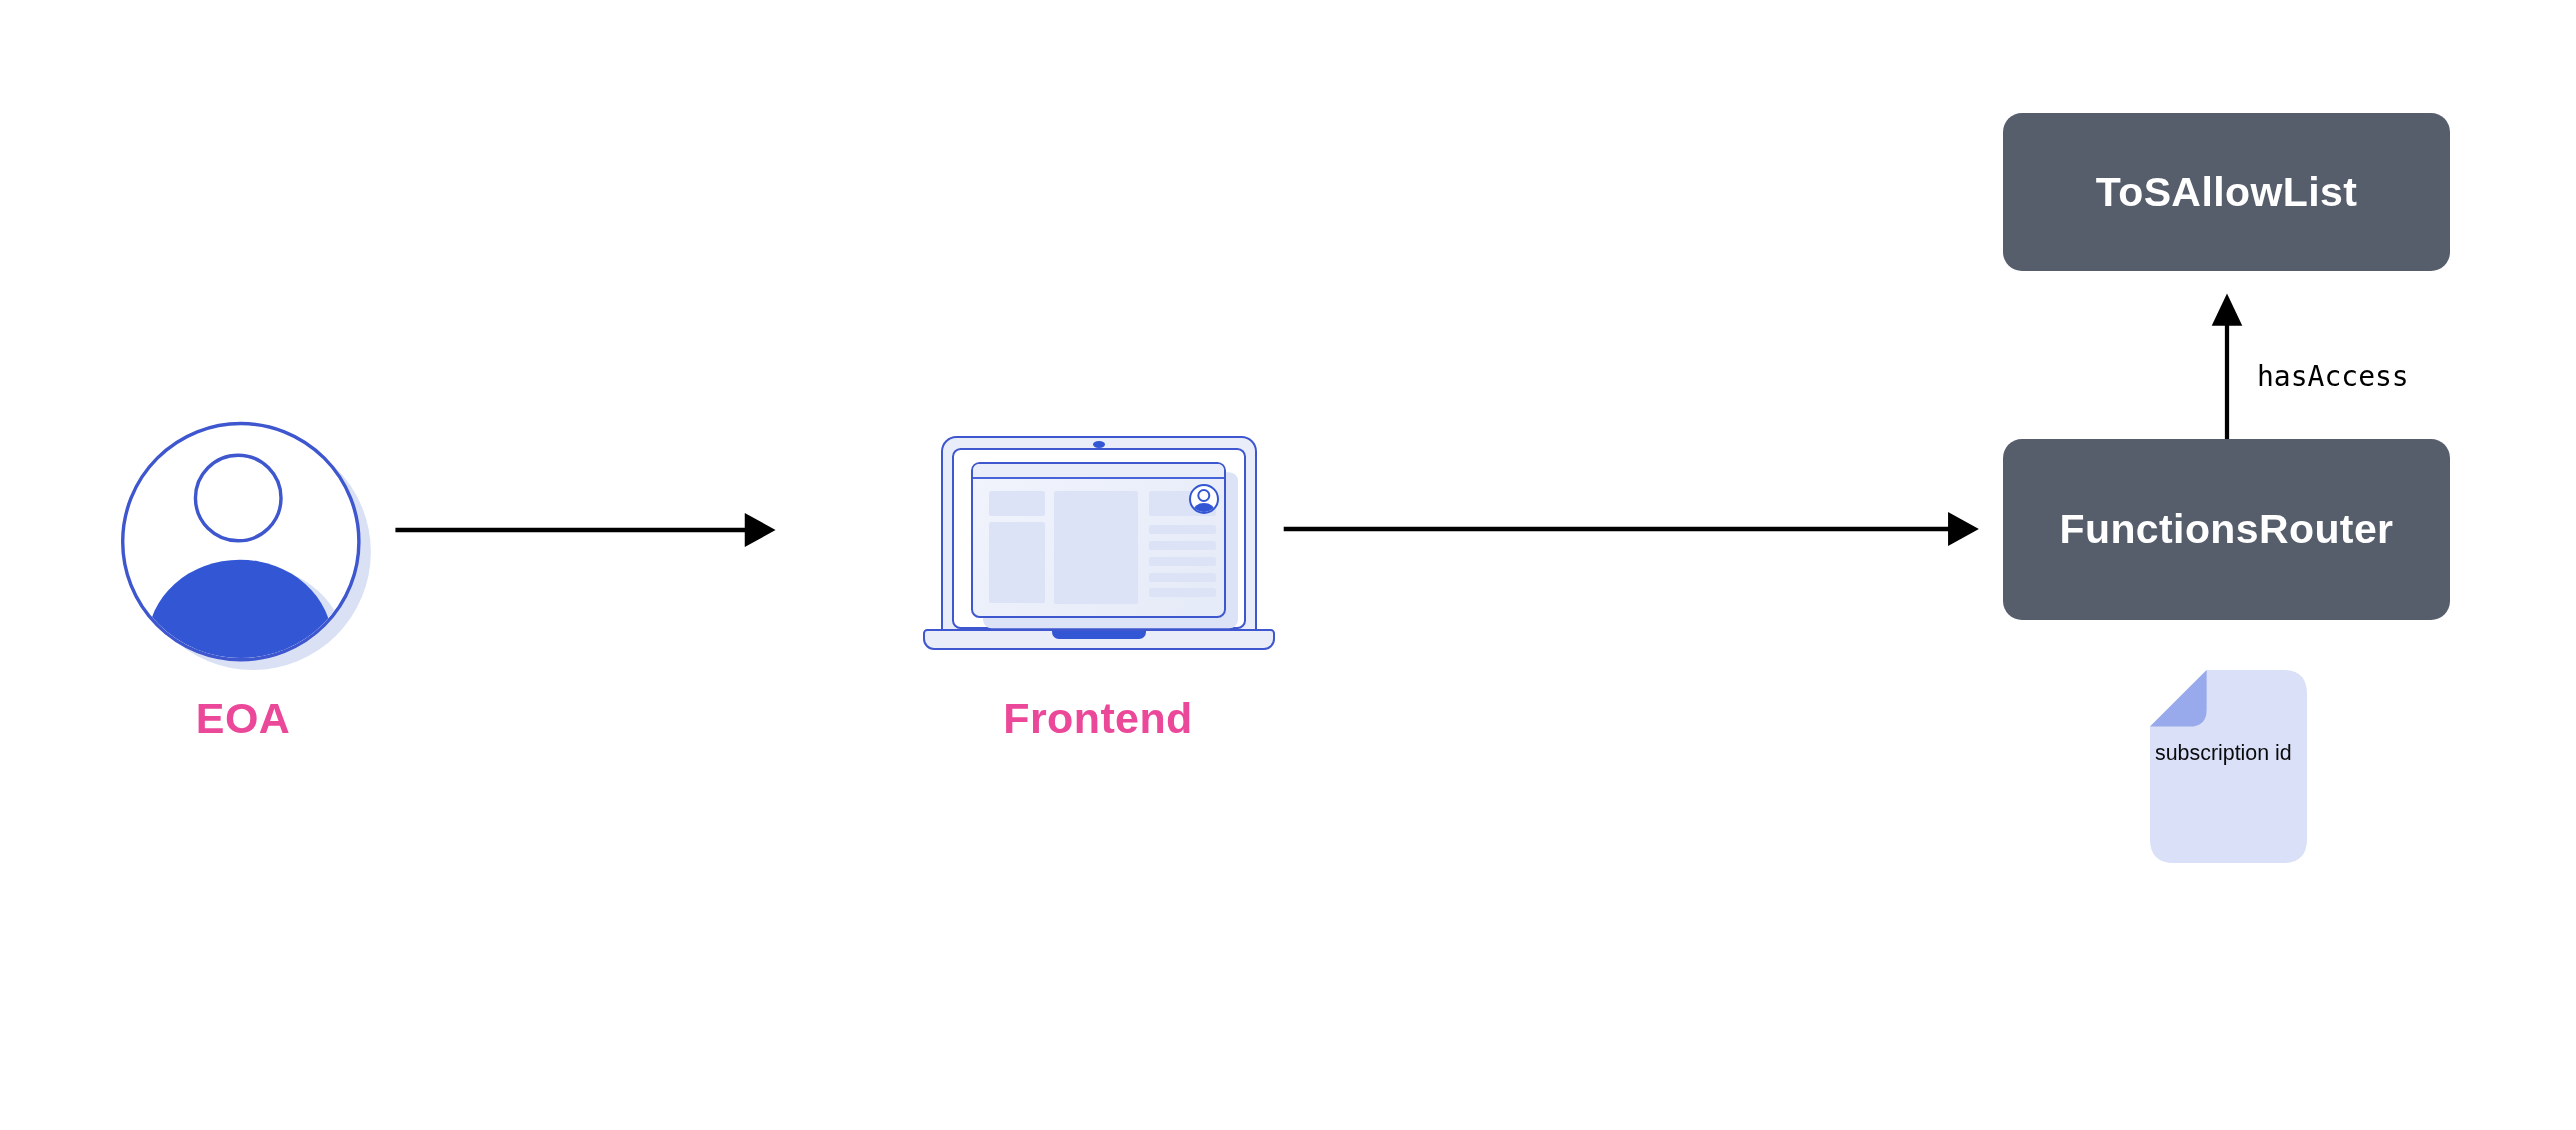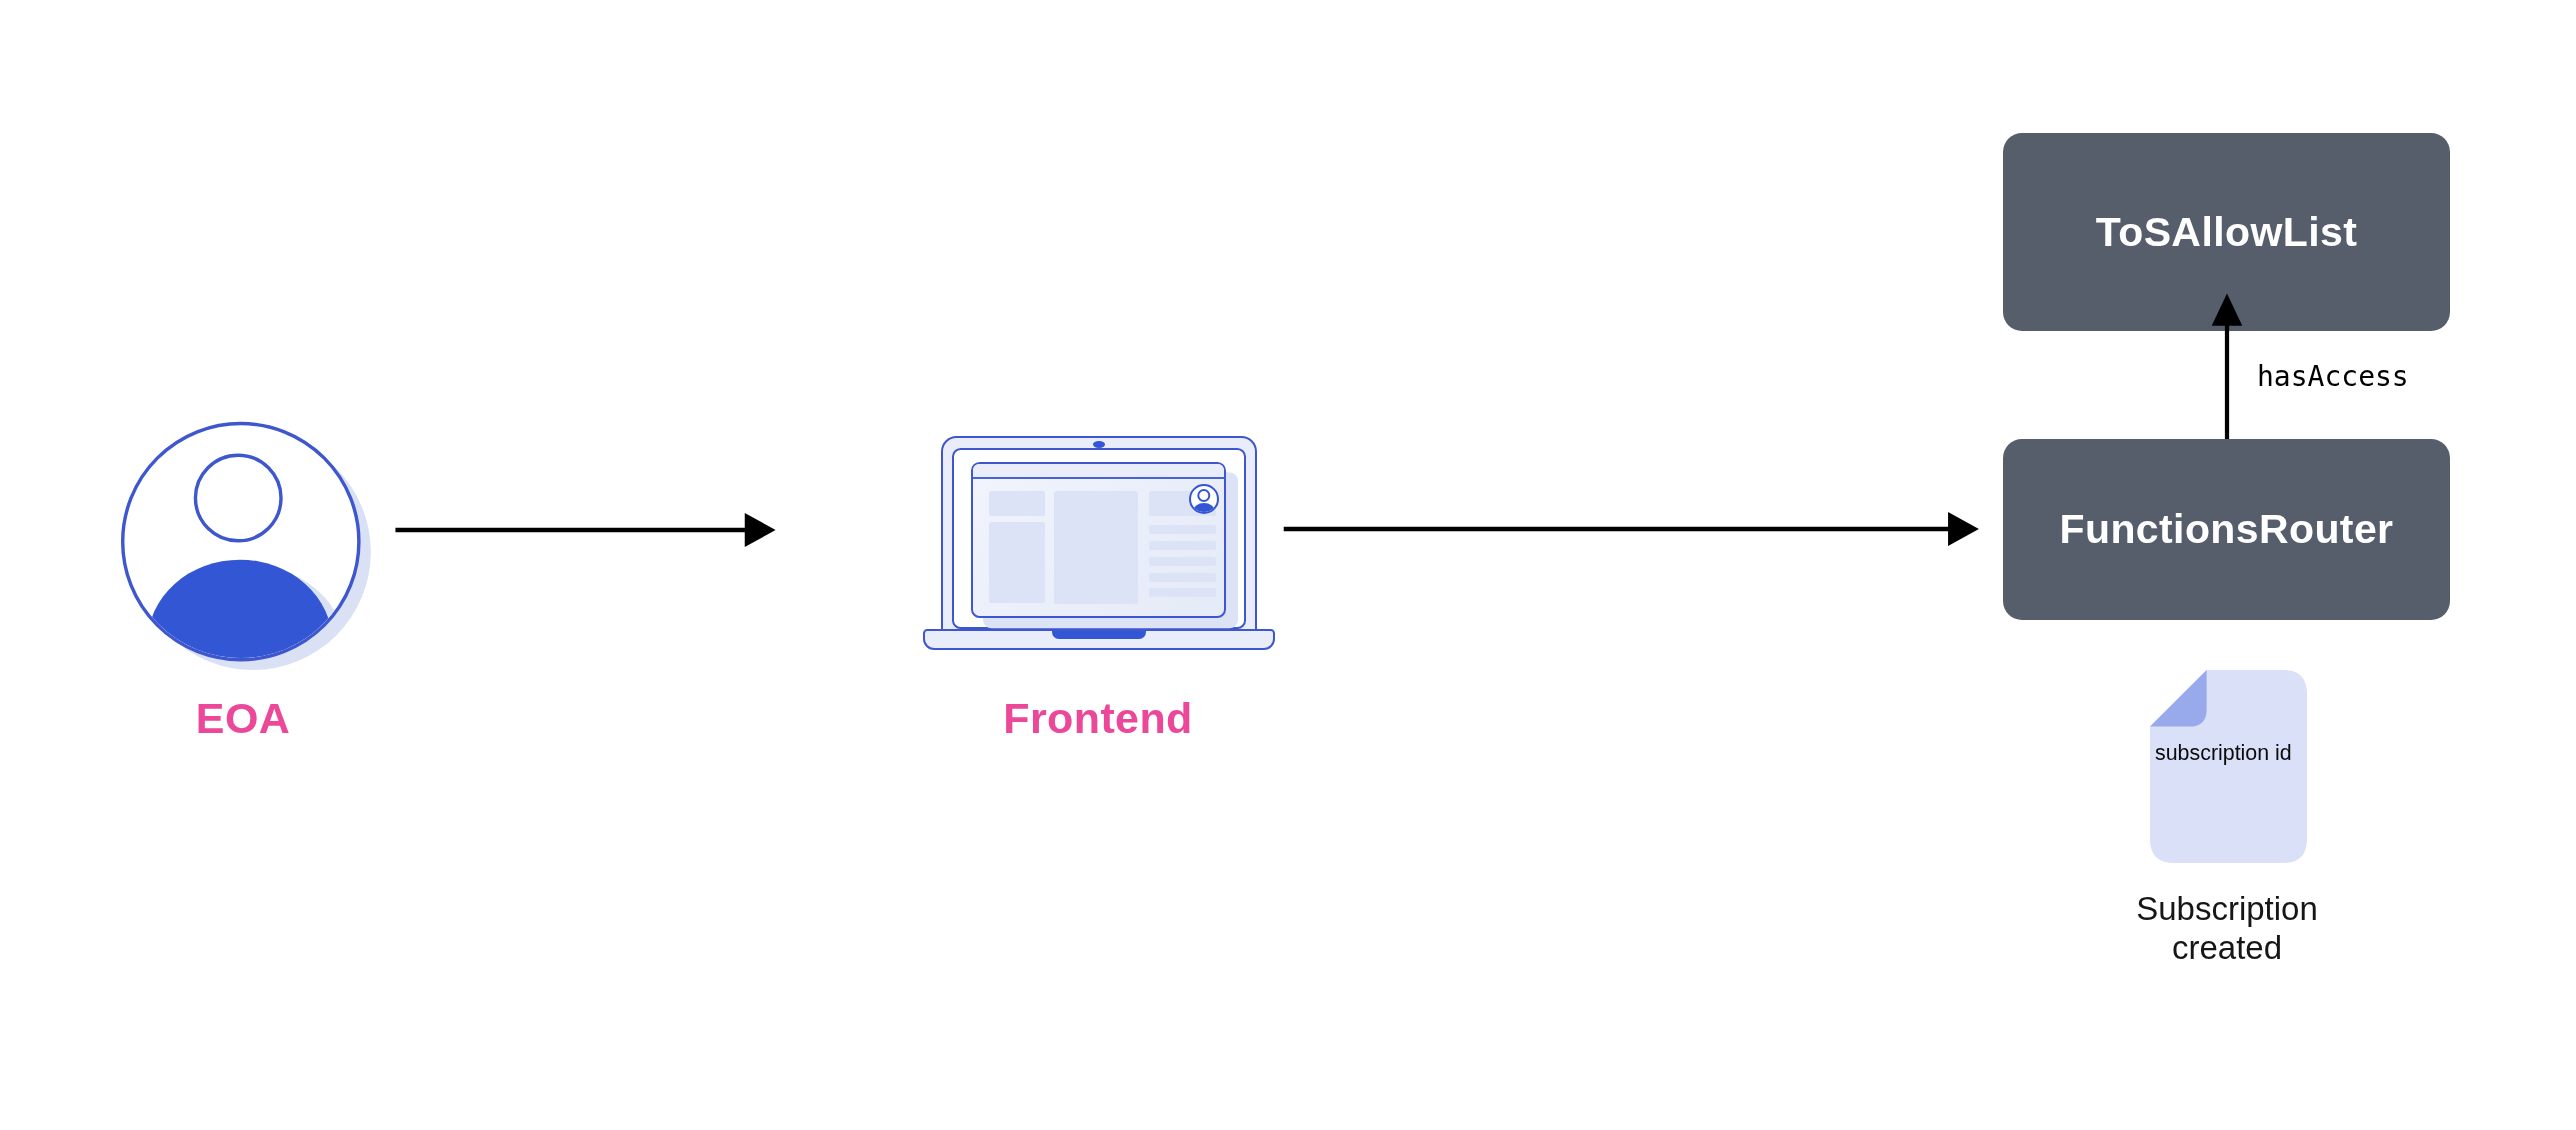--- a/index.html
+++ b/index.html
@@ -147,35 +147,34 @@
       <div class="lap-notch"></div>
     </div>
   </div>
   <div class="node-label" style="left:1098px;top:694px;">Frontend</div>
 
   <svg class="abs" style="left:1282px;top:510px;" width="702" height="38" viewBox="0 0 820 44">
     <line x1="2" y1="22" x2="780" y2="22" stroke="#000000" stroke-width="5"></line>
     <polygon points="778,2 814,22 778,42" fill="#000000"></polygon>
   </svg>
 
-  <div class="contract-box" style="top:113px;height:198px;margin-top:20px;">
+  <div class="contract-box" style="top:113px;height:158px;">
     <div class="box-label">ToSAllowList</div>
   </div>
 
   <svg class="abs" style="left:2210px;top:291px;" width="34" height="151" viewBox="0 0 40 176">
     <line x1="20" y1="174" x2="20" y2="36" stroke="#000000" stroke-width="5"></line>
     <polygon points="2,40 20,2 38,40" fill="#000000"></polygon>
   </svg>
   <div class="edge-label" style="left:2257px;top:360px;font-size:28px;">hasAccess</div>
 
   <div class="contract-box" style="top:439px;height:181px;">
     <div class="box-label">FunctionsRouter</div>
   </div>
 
   <svg class="abs" style="left:2150px;top:670px;" width="157" height="193" viewBox="0 0 183 225">
     <path d="M66 0 H155 Q183 0 183 28 V197 Q183 225 155 225 H28 Q0 225 0 197 V66 Z" fill="#D9E0F7"></path>
     <path d="M66 0 V46 Q66 66 46 66 H0 Z" fill="#98AAEC"></path>
   </svg>
   <div class="doc-label">subscription id</div>
-  <div class="doc-caption">Subscription created</div>
 
 </div>
 
 
 </body></html>

